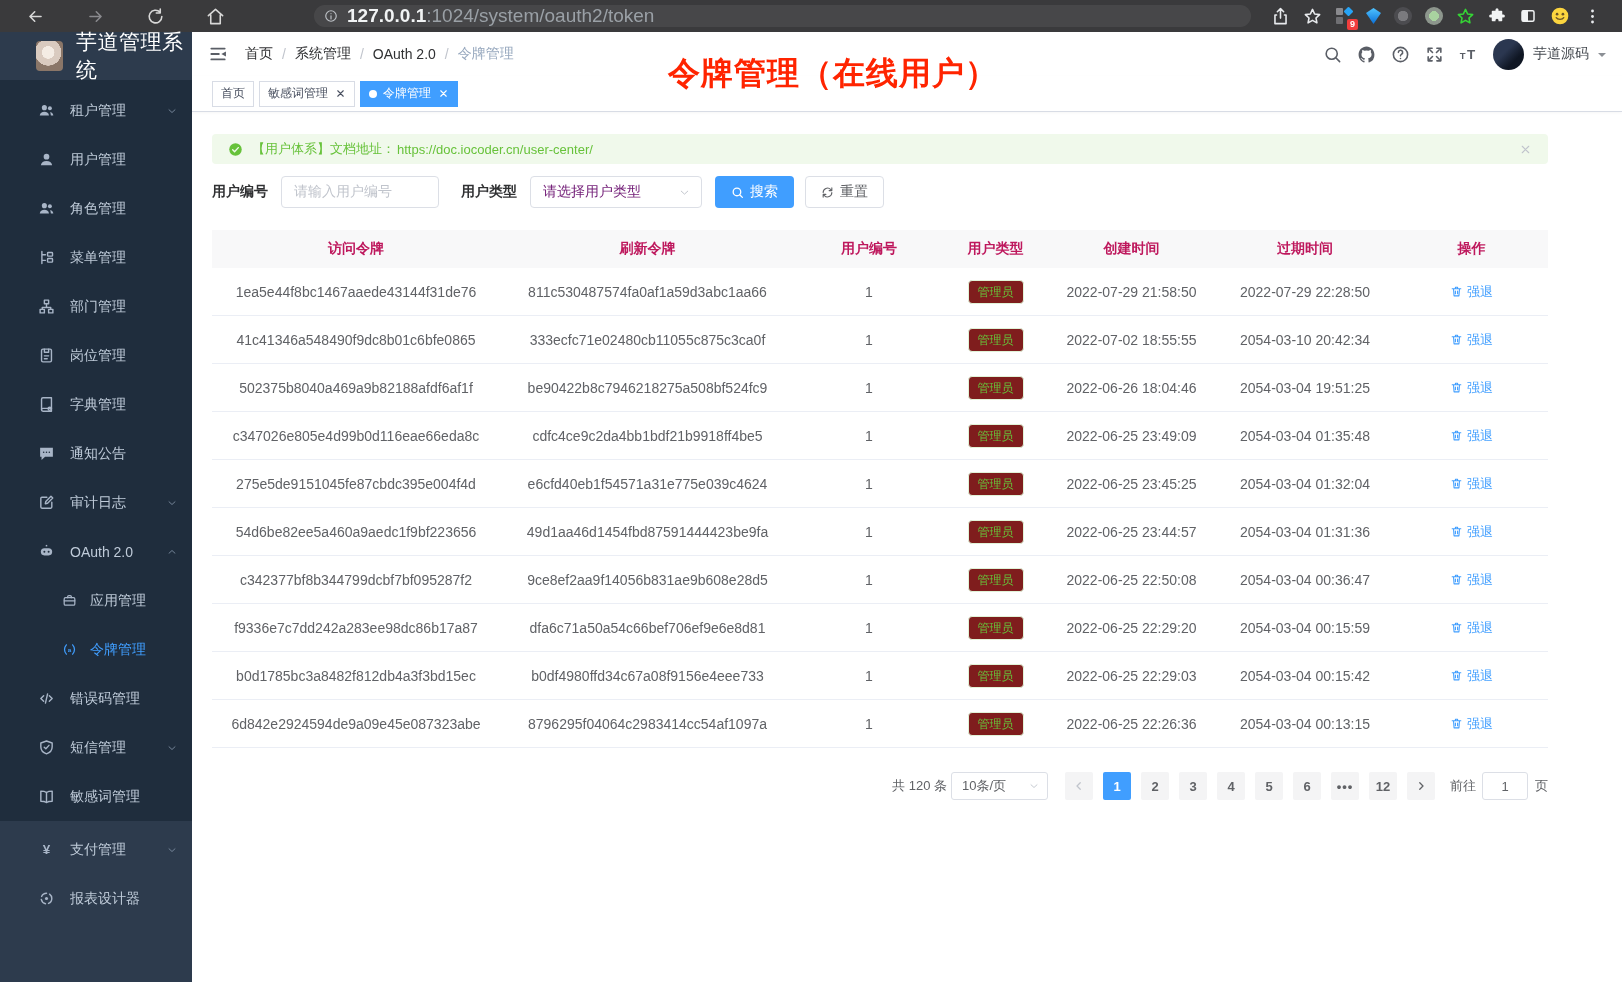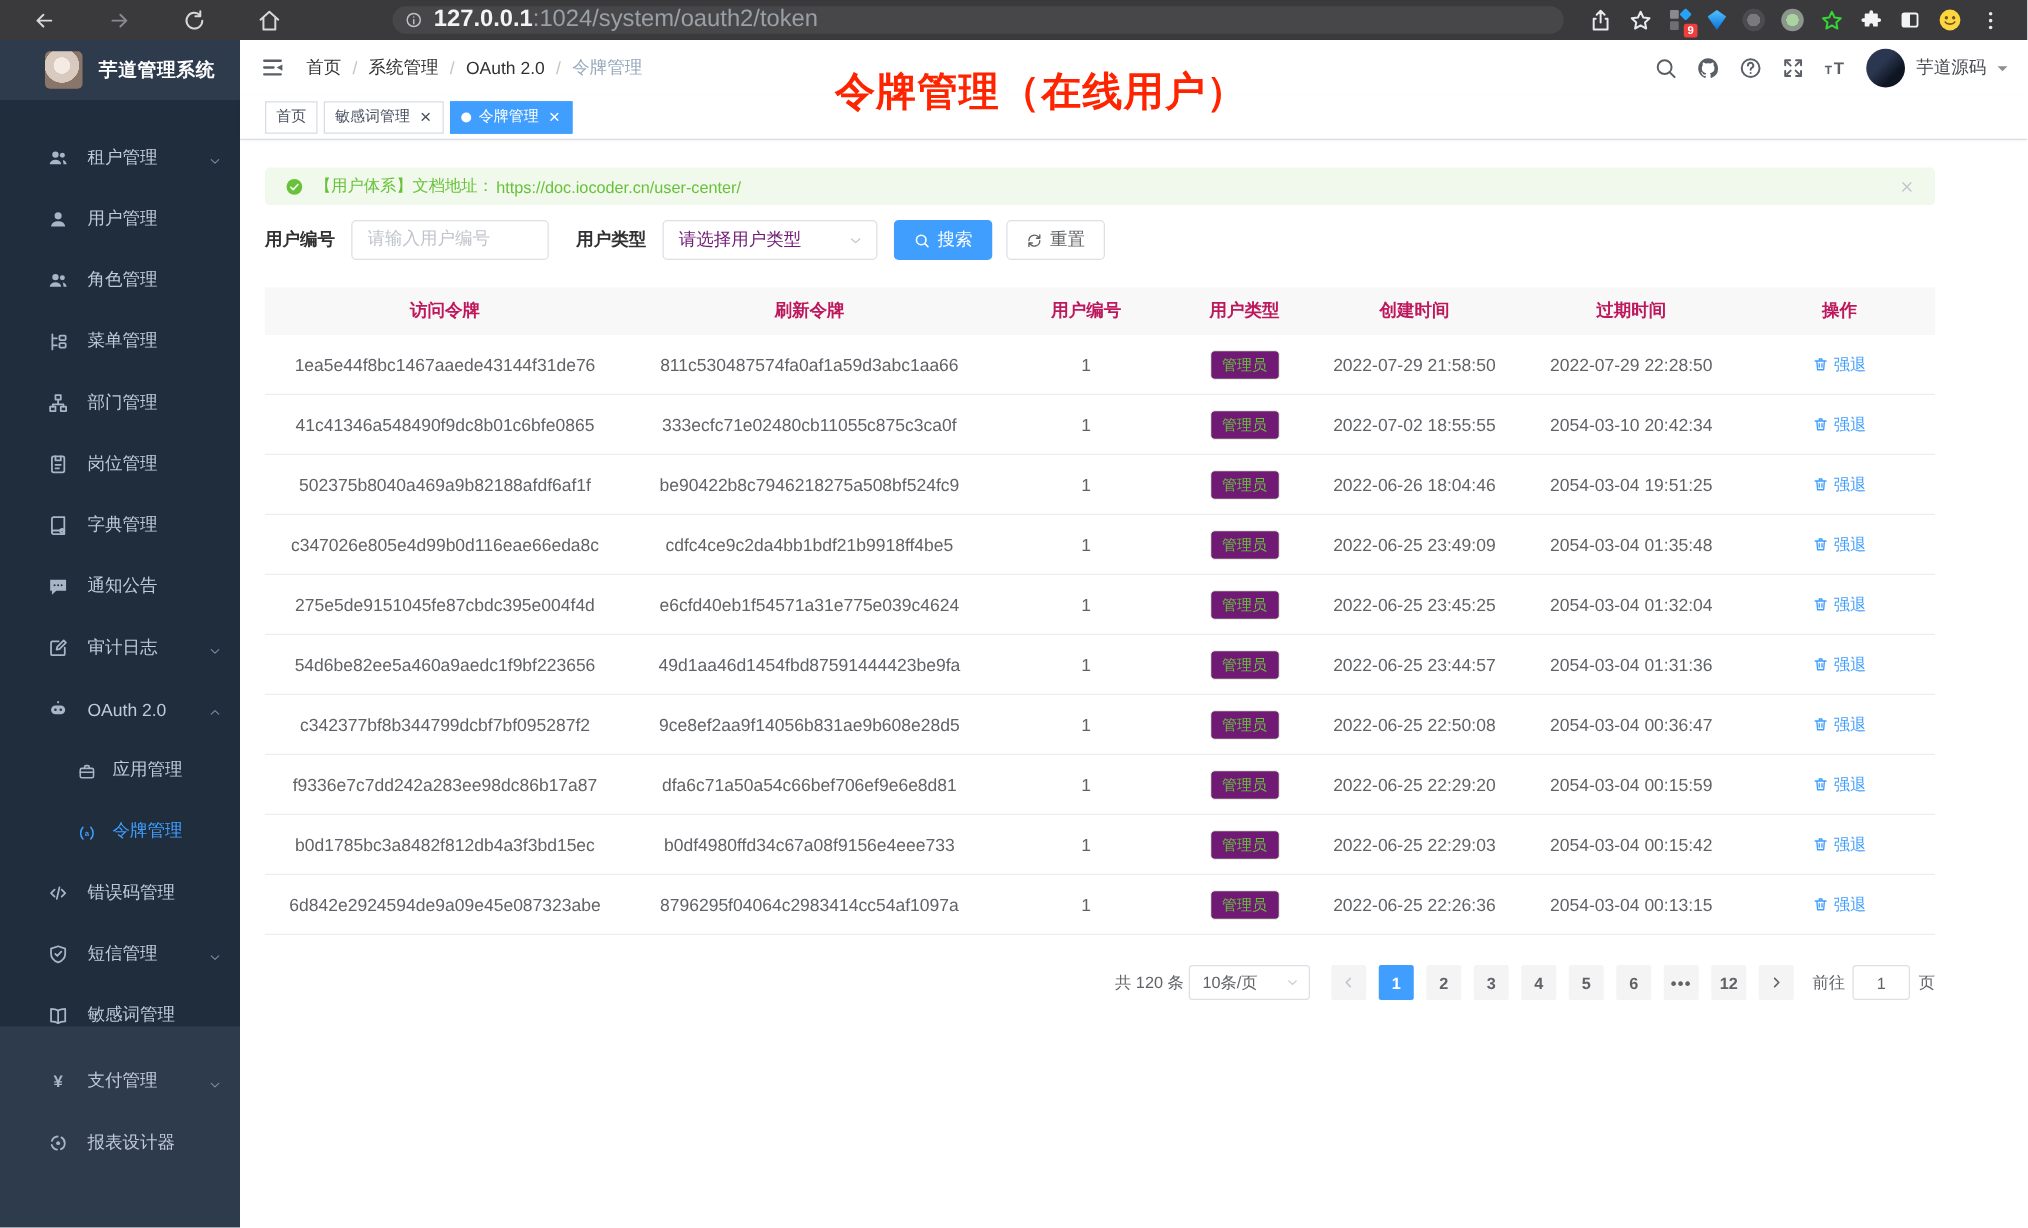--- a/index.html
+++ b/index.html
@@ -31,23 +31,23 @@
 .ext-star{width:19px;height:19px;color:#35d435;cursor:pointer}
 .ext-puzzle{width:18px;height:18px;color:#f1f3f4;cursor:pointer}
 .ext-split{width:18px;height:18px;color:#f1f3f4;cursor:pointer}
 .ext-emoji{width:20px;height:20px;cursor:pointer}
 
 
 .app{display:flex;height:950px}
 .sidebar{width:192px;background:#1f2d3d;display:flex;flex-direction:column;flex:none}
 .logo{height:48px;background:#2d3b4d;display:flex;align-items:center;padding-left:36px;gap:13px;flex:none;cursor:pointer}
 .avatar-img{width:30px;height:30px;border-radius:4px;background:radial-gradient(circle at 45% 38%,#f4ece4 0 26%,#d9cabf 27% 55%,#8a7668 56%)}
-.logo-title{font-size:15px;font-weight:700;color:#fff;letter-spacing:.5px}
+.logo-title{font-size:21px;font-weight:400;color:#fff;letter-spacing:.5px}
 .menu{padding-top:6px}
-.menu-item{position:relative;height:49px;display:flex;align-items:flex-end;padding-left:38px;font-size:14px;cursor:pointer}
+.menu-item{position:relative;height:49px;display:flex;align-items:center;padding-left:38px;font-size:14px;cursor:pointer}
 .menu-item .mi{width:17px;height:17px;margin-right:15px;color:#a8b5c7}
 .menu-item .lbl{color:#bfcbd9;white-space:nowrap}
 .menu-item.sub{padding-left:62px}
 .menu-item.sub .mi{width:15px;height:15px;margin-right:13px}
 .menu-item.active .lbl,.menu-item.active .mi{color:#409eff}
 .chev{position:absolute;right:14px;width:12px;height:12px;color:#7c8ca0}
 .chev.up{transform:rotate(180deg)}
 .menu-alt{flex:1;background:#2d3b4d;padding-top:4px}
 
 .main{flex:1;min-width:0;position:relative;display:flex;flex-direction:column;background:#fff}
@@ -90,21 +90,21 @@
 .btn .bico{width:13px;height:13px}
 .btn-primary{background:#409eff;color:#fff}
 .btn-plain{background:#fff;border-color:#dcdfe6;color:#606266;margin-left:11px}
 
 .table{margin-top:22px}
 .t-head{display:flex;background:#f8f8f9;height:38px}
 .cell{display:flex;align-items:center;justify-content:center;font-size:14px;color:#606266;flex:none;white-space:nowrap}
 .t-head .cell{font-weight:700;color:#be185d}
 .t-row{display:flex;height:48px;border-bottom:1px solid #ebeef5}
 .c1{width:288px}.c2{width:295px}.c3{width:148px}.c4{width:105px}.c5{width:167px}.c6{width:180px}.c7{width:153px}
-.tag-green{height:24px;line-height:22px;padding:0 9px;border:1px solid #e1f3d8;background:#701a75;color:#67c23a;font-size:12px;border-radius:4px}
+.tag-green{height:24px;line-height:22px;padding:0 9px;border:1px solid #e1f3d8;background:#7f1d1d;color:#67c23a;font-size:12px;border-radius:4px}
 .action-link{display:inline-flex;align-items:center;gap:4px;color:#409eff;font-size:13px;cursor:pointer}
 .action-link .bico{width:13px;height:13px}
 
 .pagination{margin-top:24px;display:flex;align-items:center;justify-content:flex-end;font-size:13px;color:#606266}
 .pg-total{margin-right:4px}
 .pg-size{width:97px;height:28px;border:1px solid #dcdfe6;border-radius:3px;display:flex;align-items:center;padding:0 7px 0 10px;margin-right:12px;cursor:pointer}
 .pg-size .psz{flex:1;font-size:13px;color:#606266}
 .pg-size .schev{width:12px;height:12px}
 .pg-btn{min-width:28px;height:28px;background:#f4f4f5;border:none;border-radius:2px;margin:0 5px;color:#606266;font-size:13px;font-weight:700;display:inline-flex;align-items:center;justify-content:center;cursor:pointer;font-family:inherit}
 .pg-btn.active{background:#409eff;color:#fff}

